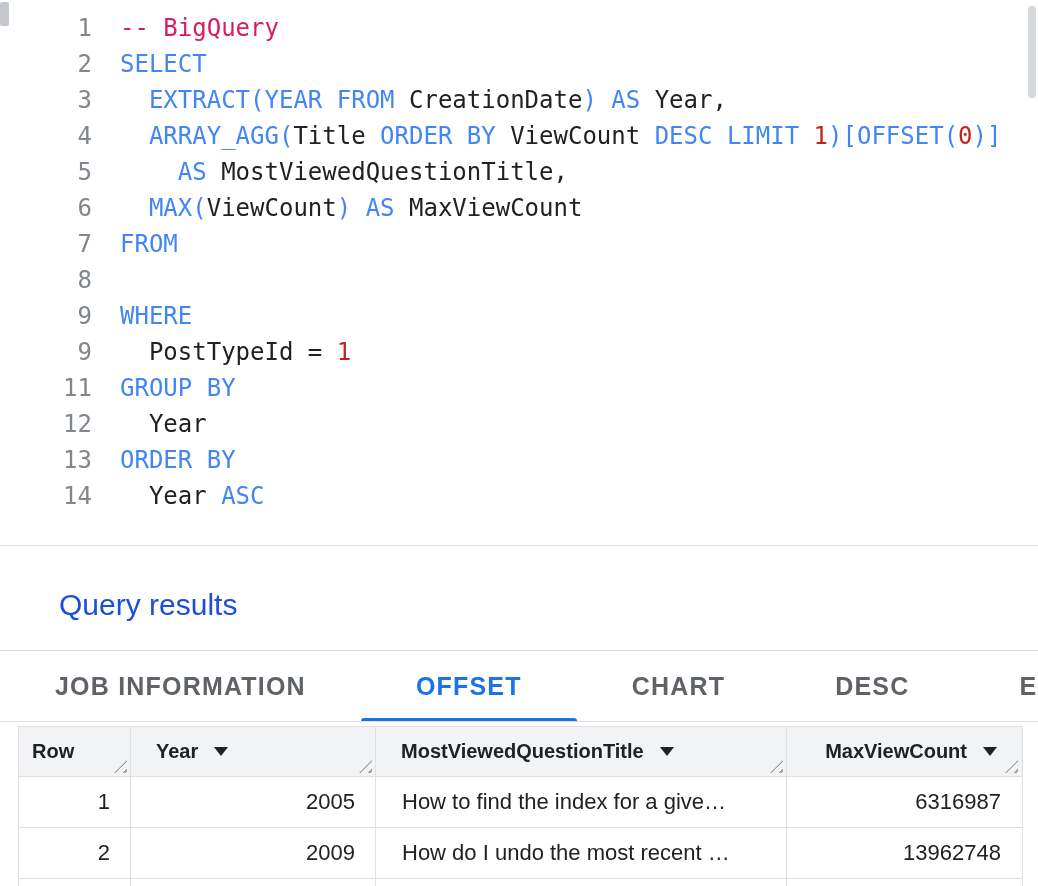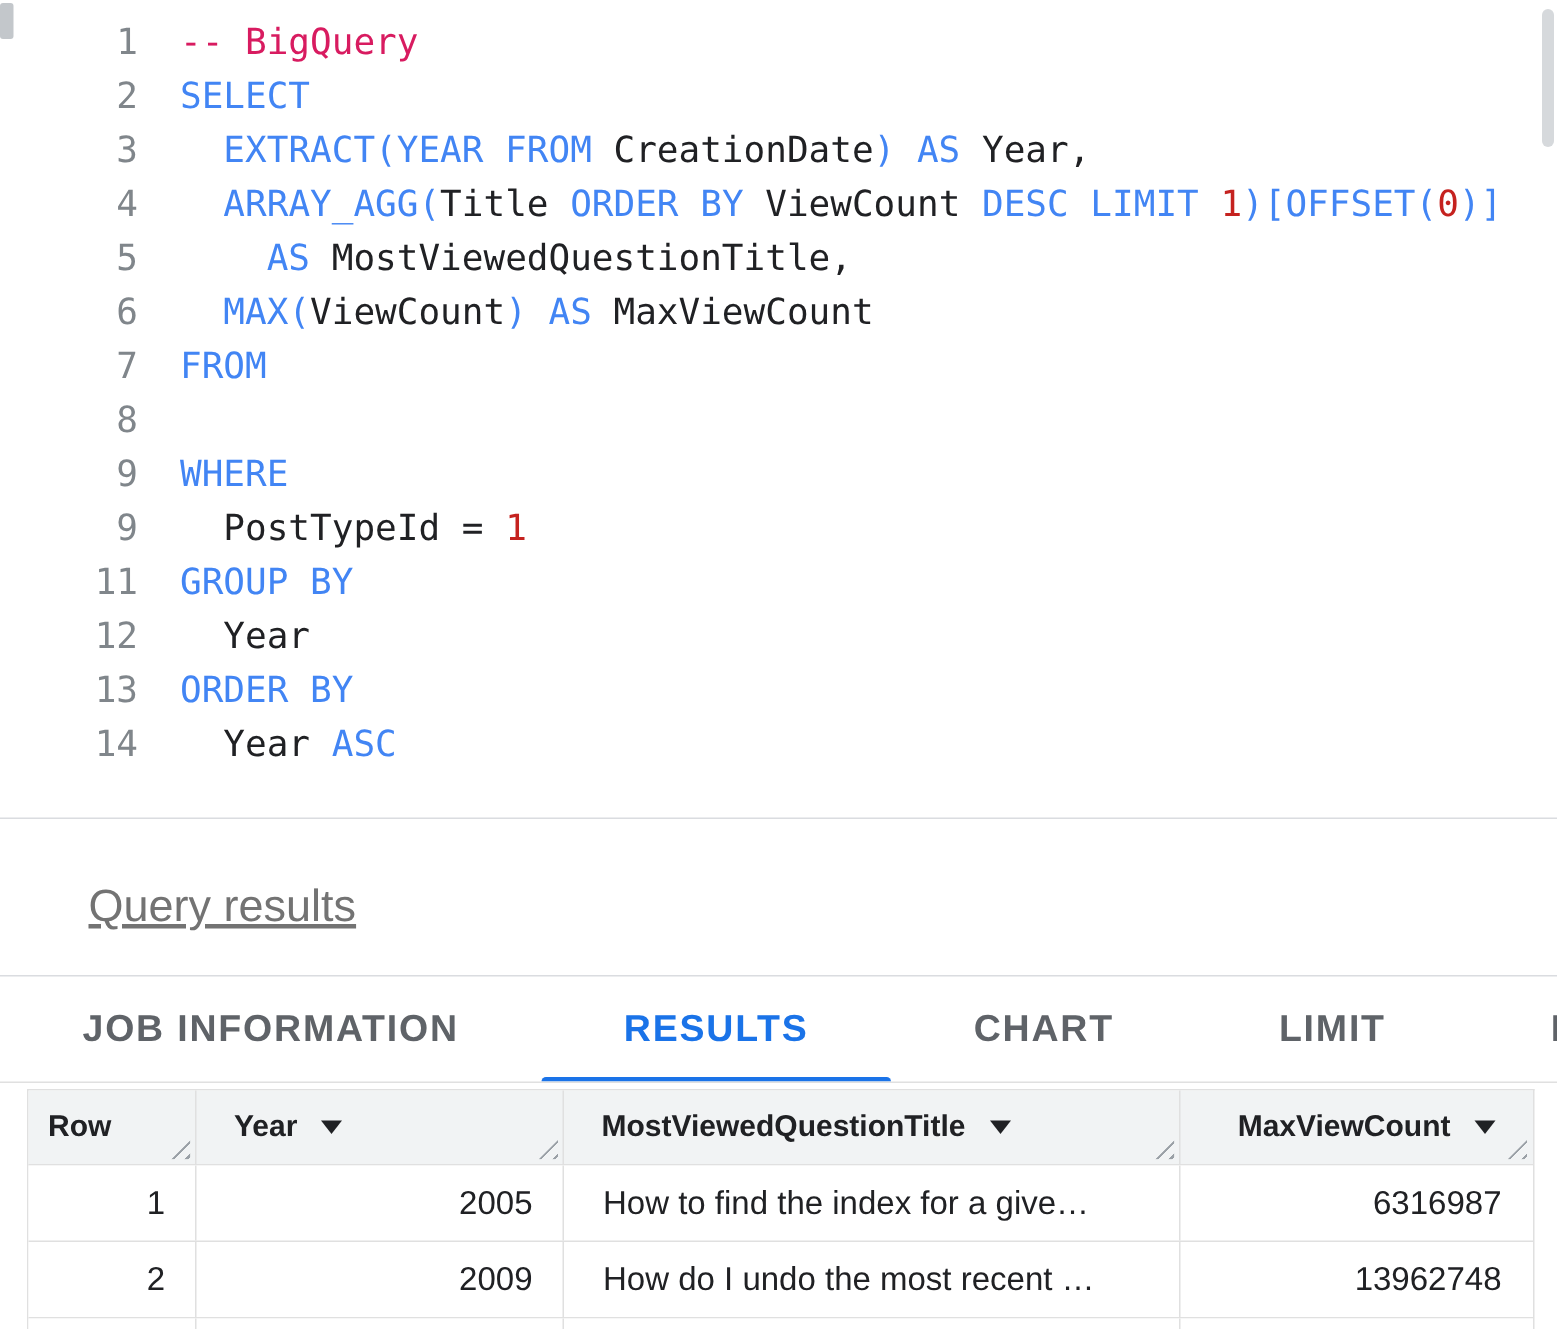--- a/index.html
+++ b/index.html
@@ -20,21 +20,21 @@
   .s-tableref { color:var(--c-ref,#188038); text-decoration:underline;
     text-underline-offset:5px; text-decoration-thickness:1.5px; }
   .scroll-frag-left { position:absolute; left:0; top:2px; width:9px; height:24px;
     background:#c3c7cb; border-radius:2px; }
   .scroll-thumb-right { position:absolute; right:2px; top:6px; width:8px; height:92px;
     background:#d6d9dc; border-radius:4px; }
 
   
   .results-titlebar { height:105px; display:flex; align-items:center;
     padding:14px 0 0 59px; border-bottom:1px solid #dadce0; }
-  .results-titlebar h1 { font-size:30px; font-weight:400; color:#737373;text-decoration:underline; }
+  .results-titlebar h1 { font-size:30px; font-weight:400; color:#1d4ed8; }
 
   
   .tabbar { display:flex; height:71px; border-bottom:1px solid #e0e0e0;
     overflow:hidden; white-space:nowrap; }
   .tab { flex:none; padding:0 55px; display:flex; align-items:center;
     font-size:25px; font-weight:700; letter-spacing:1.2px; color:#5f6368;
     position:relative; cursor:pointer; }
   .tab.active { color:var(--c-active,#1a73e8); }
   .tab.active::after { content:""; position:absolute; left:0; right:0; bottom:0;
     height:3px; background:var(--c-active,#1a73e8); border-radius:3px 3px 0 0; }
@@ -131,23 +131,23 @@
     <div class="scroll-frag-left"></div>
     <div class="scroll-thumb-right"></div>
   </section>
 
   <section class="results-titlebar">
     <h1>Query results</h1>
   </section>
 
   <nav class="tabbar">
       <div class="tab">JOB INFORMATION</div>
-      <div class="tab active">RESULTS</div>
+      <div class="tab active">OFFSET</div>
       <div class="tab">CHART</div>
-      <div class="tab">LIMIT</div>
+      <div class="tab">DESC</div>
       <div class="tab">EXECUTION DETAILS</div>
     </nav>
 
   <section class="table-wrap">
     <div class="thead">
         <div class="th col0">
           <span>Row</span>
           <span class="handle"></span>
         </div>
         <div class="th col1">

